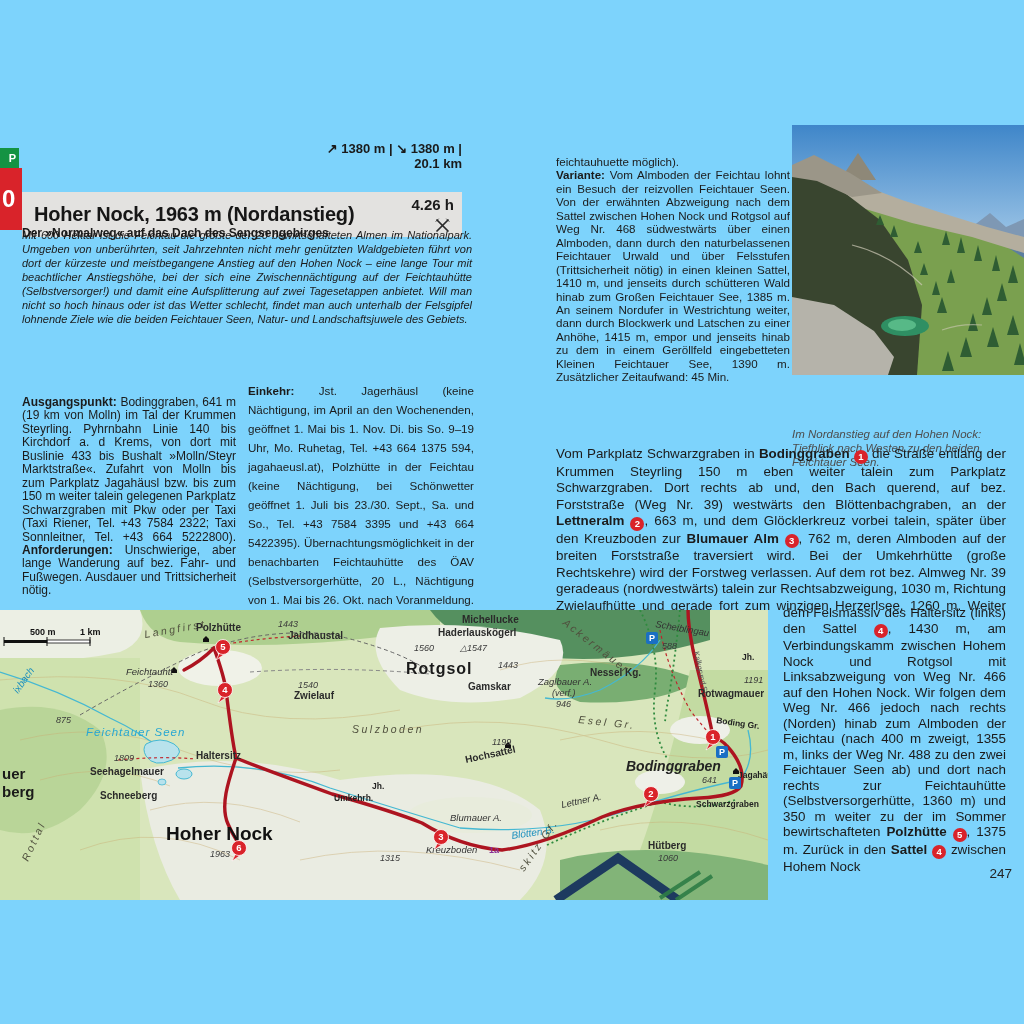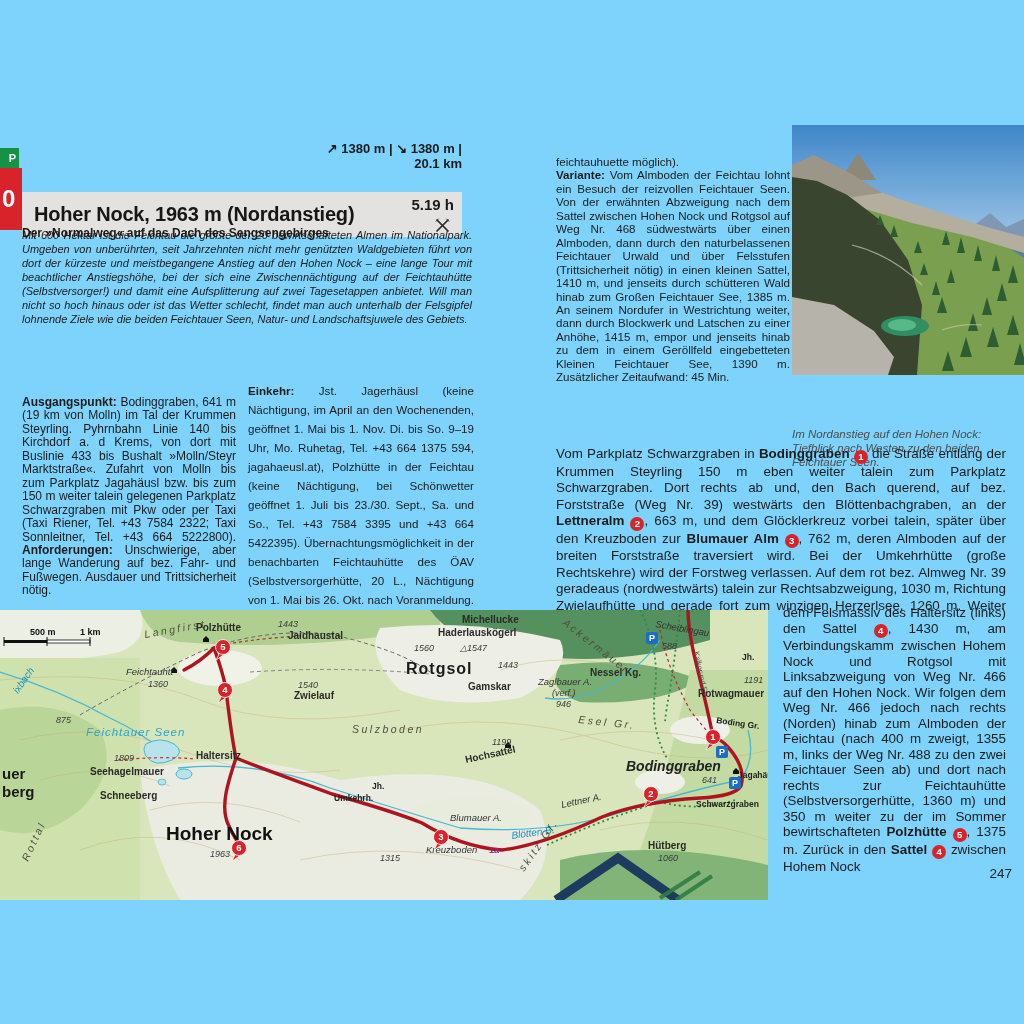--- a/index.html
+++ b/index.html
@@ -61,21 +61,21 @@
 </head>
 <body>
 
 <div id="page">
 
   <div class="stats">↗ 1380 m | ↘ 1380 m | 20.1 km</div>
   <div class="gps-tab">P</div>
   <div class="route-tab">0</div>
   <div class="titlebar">
     <div class="title">Hoher Nock, 1963 m (Nordanstieg)</div>
-    <div class="duration">5.19 h</div>
+    <div class="duration">4.26 h</div>
     <svg class="cutlery" viewBox="0 0 15 15">
       <g stroke="#2c2c2c" stroke-width="1.7" stroke-linecap="round">
         <line x1="2" y1="2" x2="13" y2="13"></line>
         <line x1="13" y1="2" x2="2" y2="13"></line>
       </g>
       <g stroke="#2c2c2c" stroke-width="0.9" stroke-linecap="round">
         <line x1="1" y1="3.4" x2="3.4" y2="1"></line>
         <line x1="11.6" y1="1" x2="14" y2="3.4"></line>
       </g>
     </svg>

